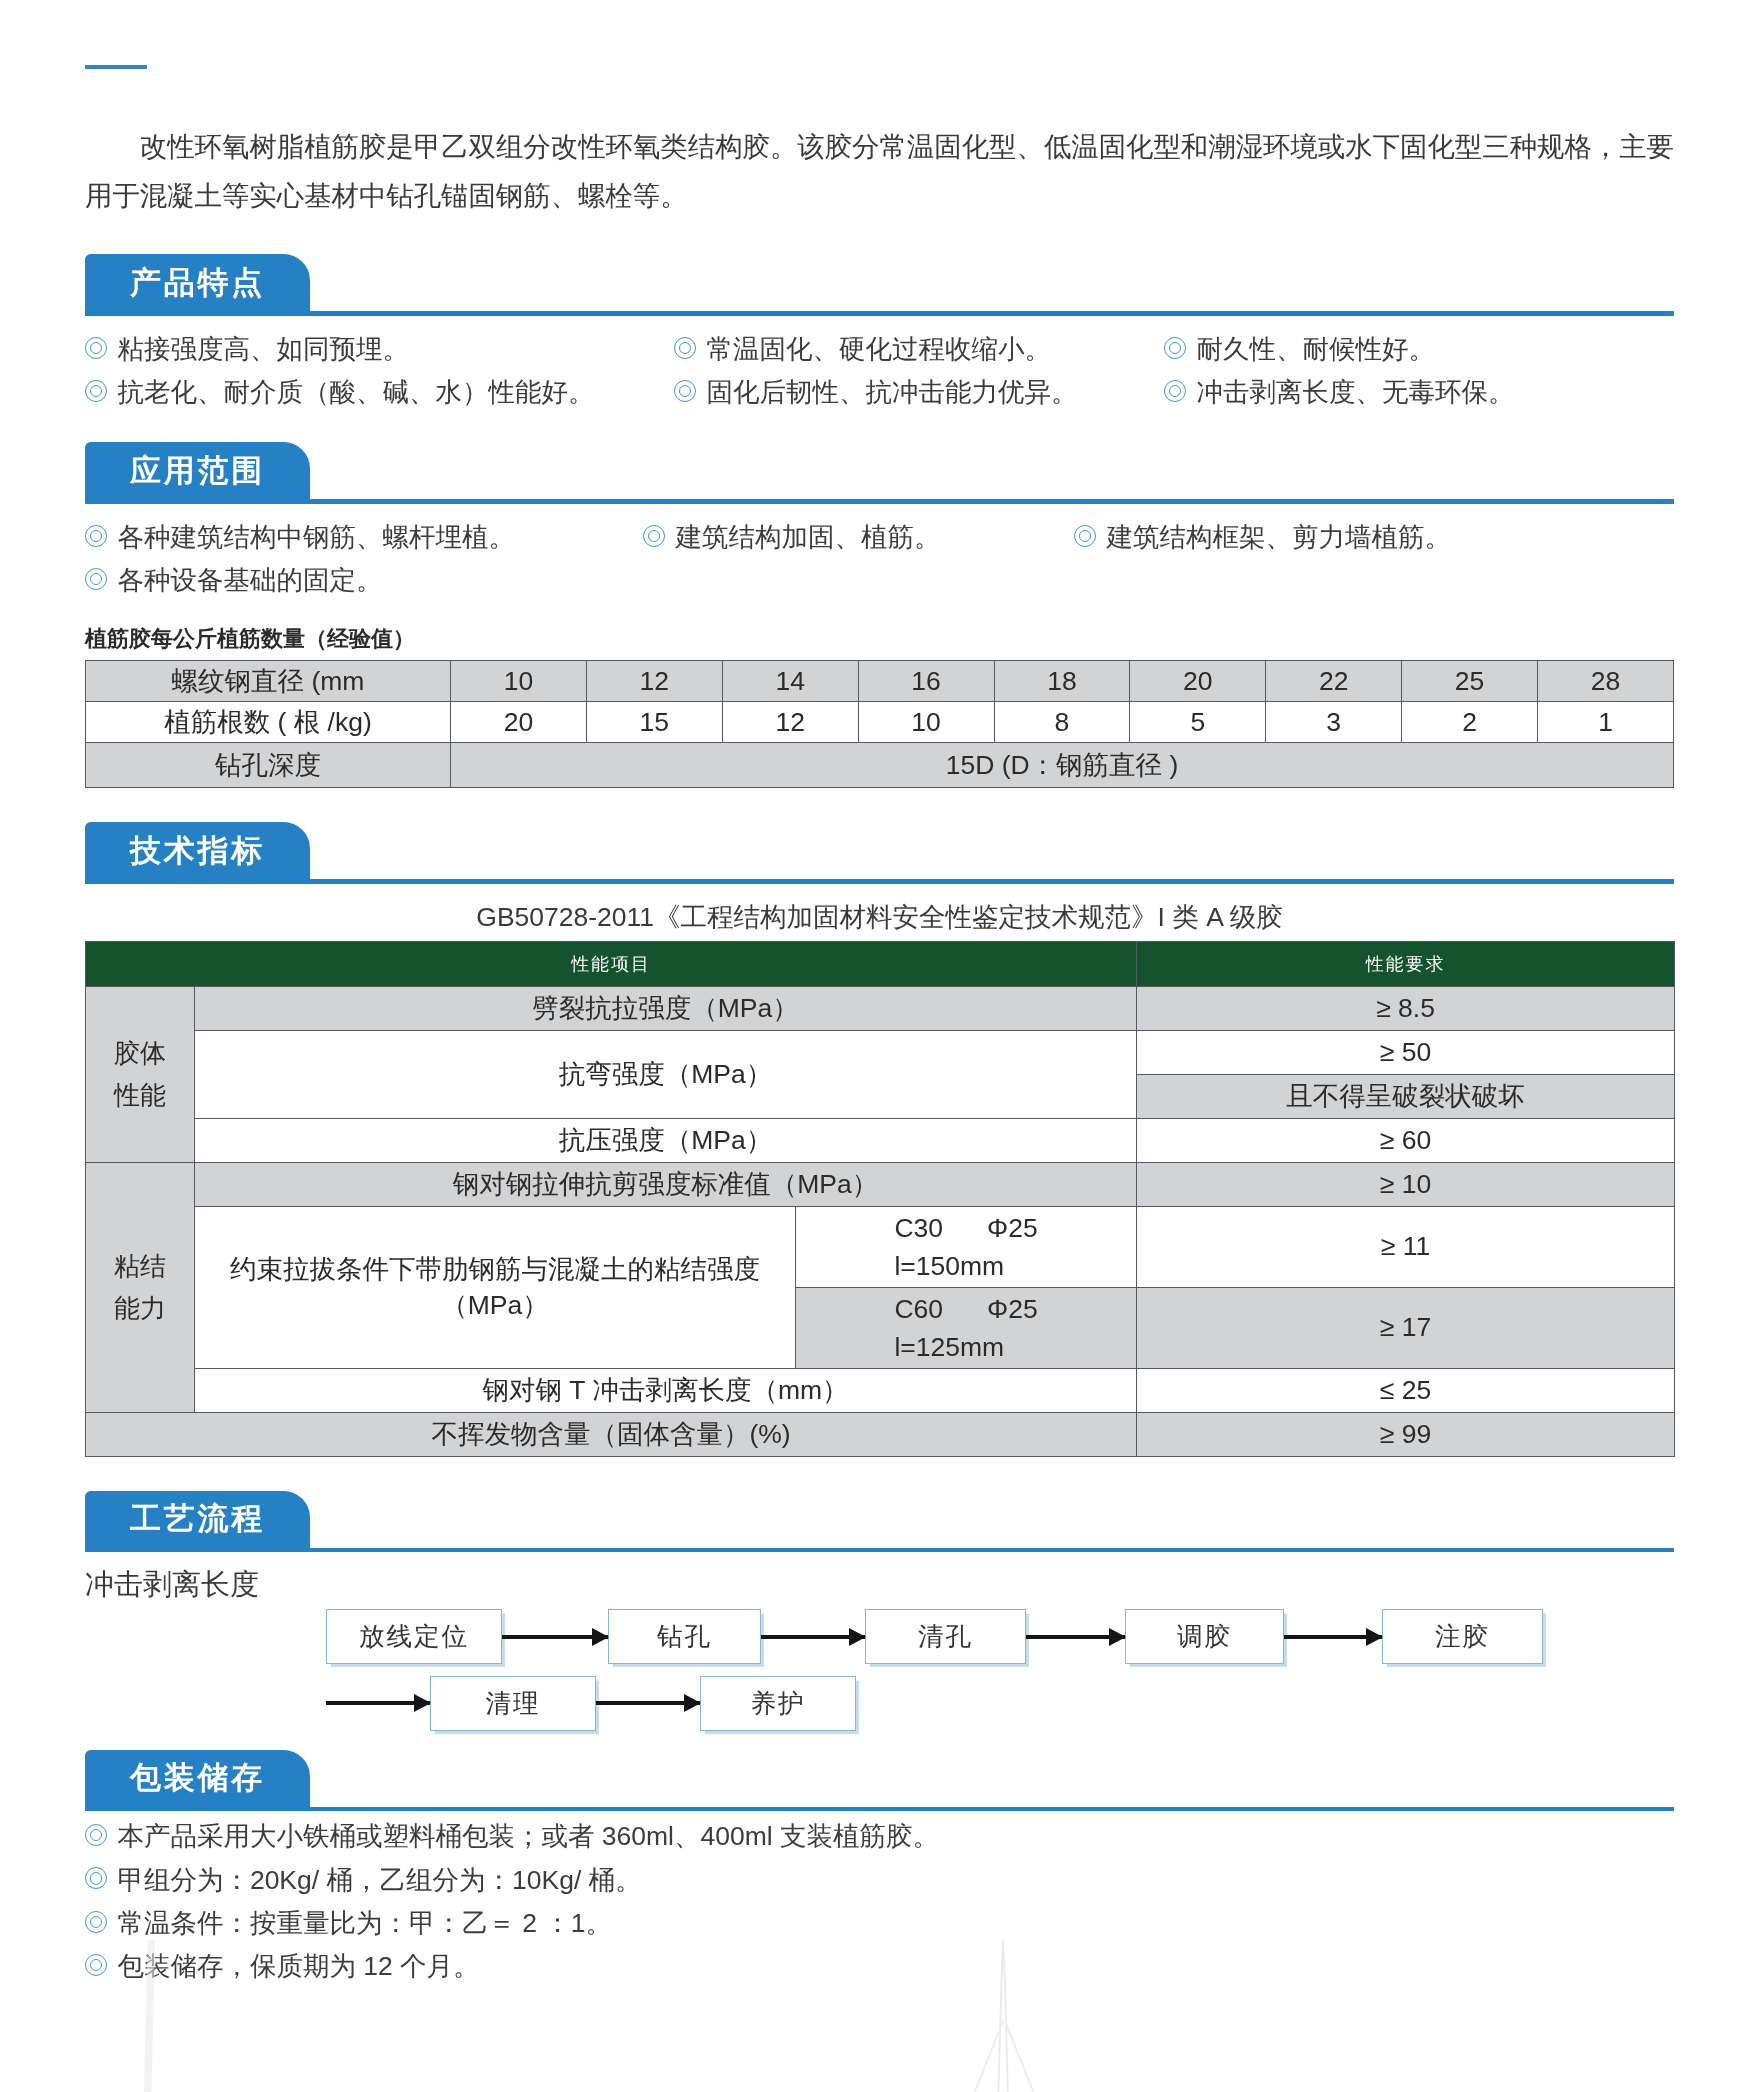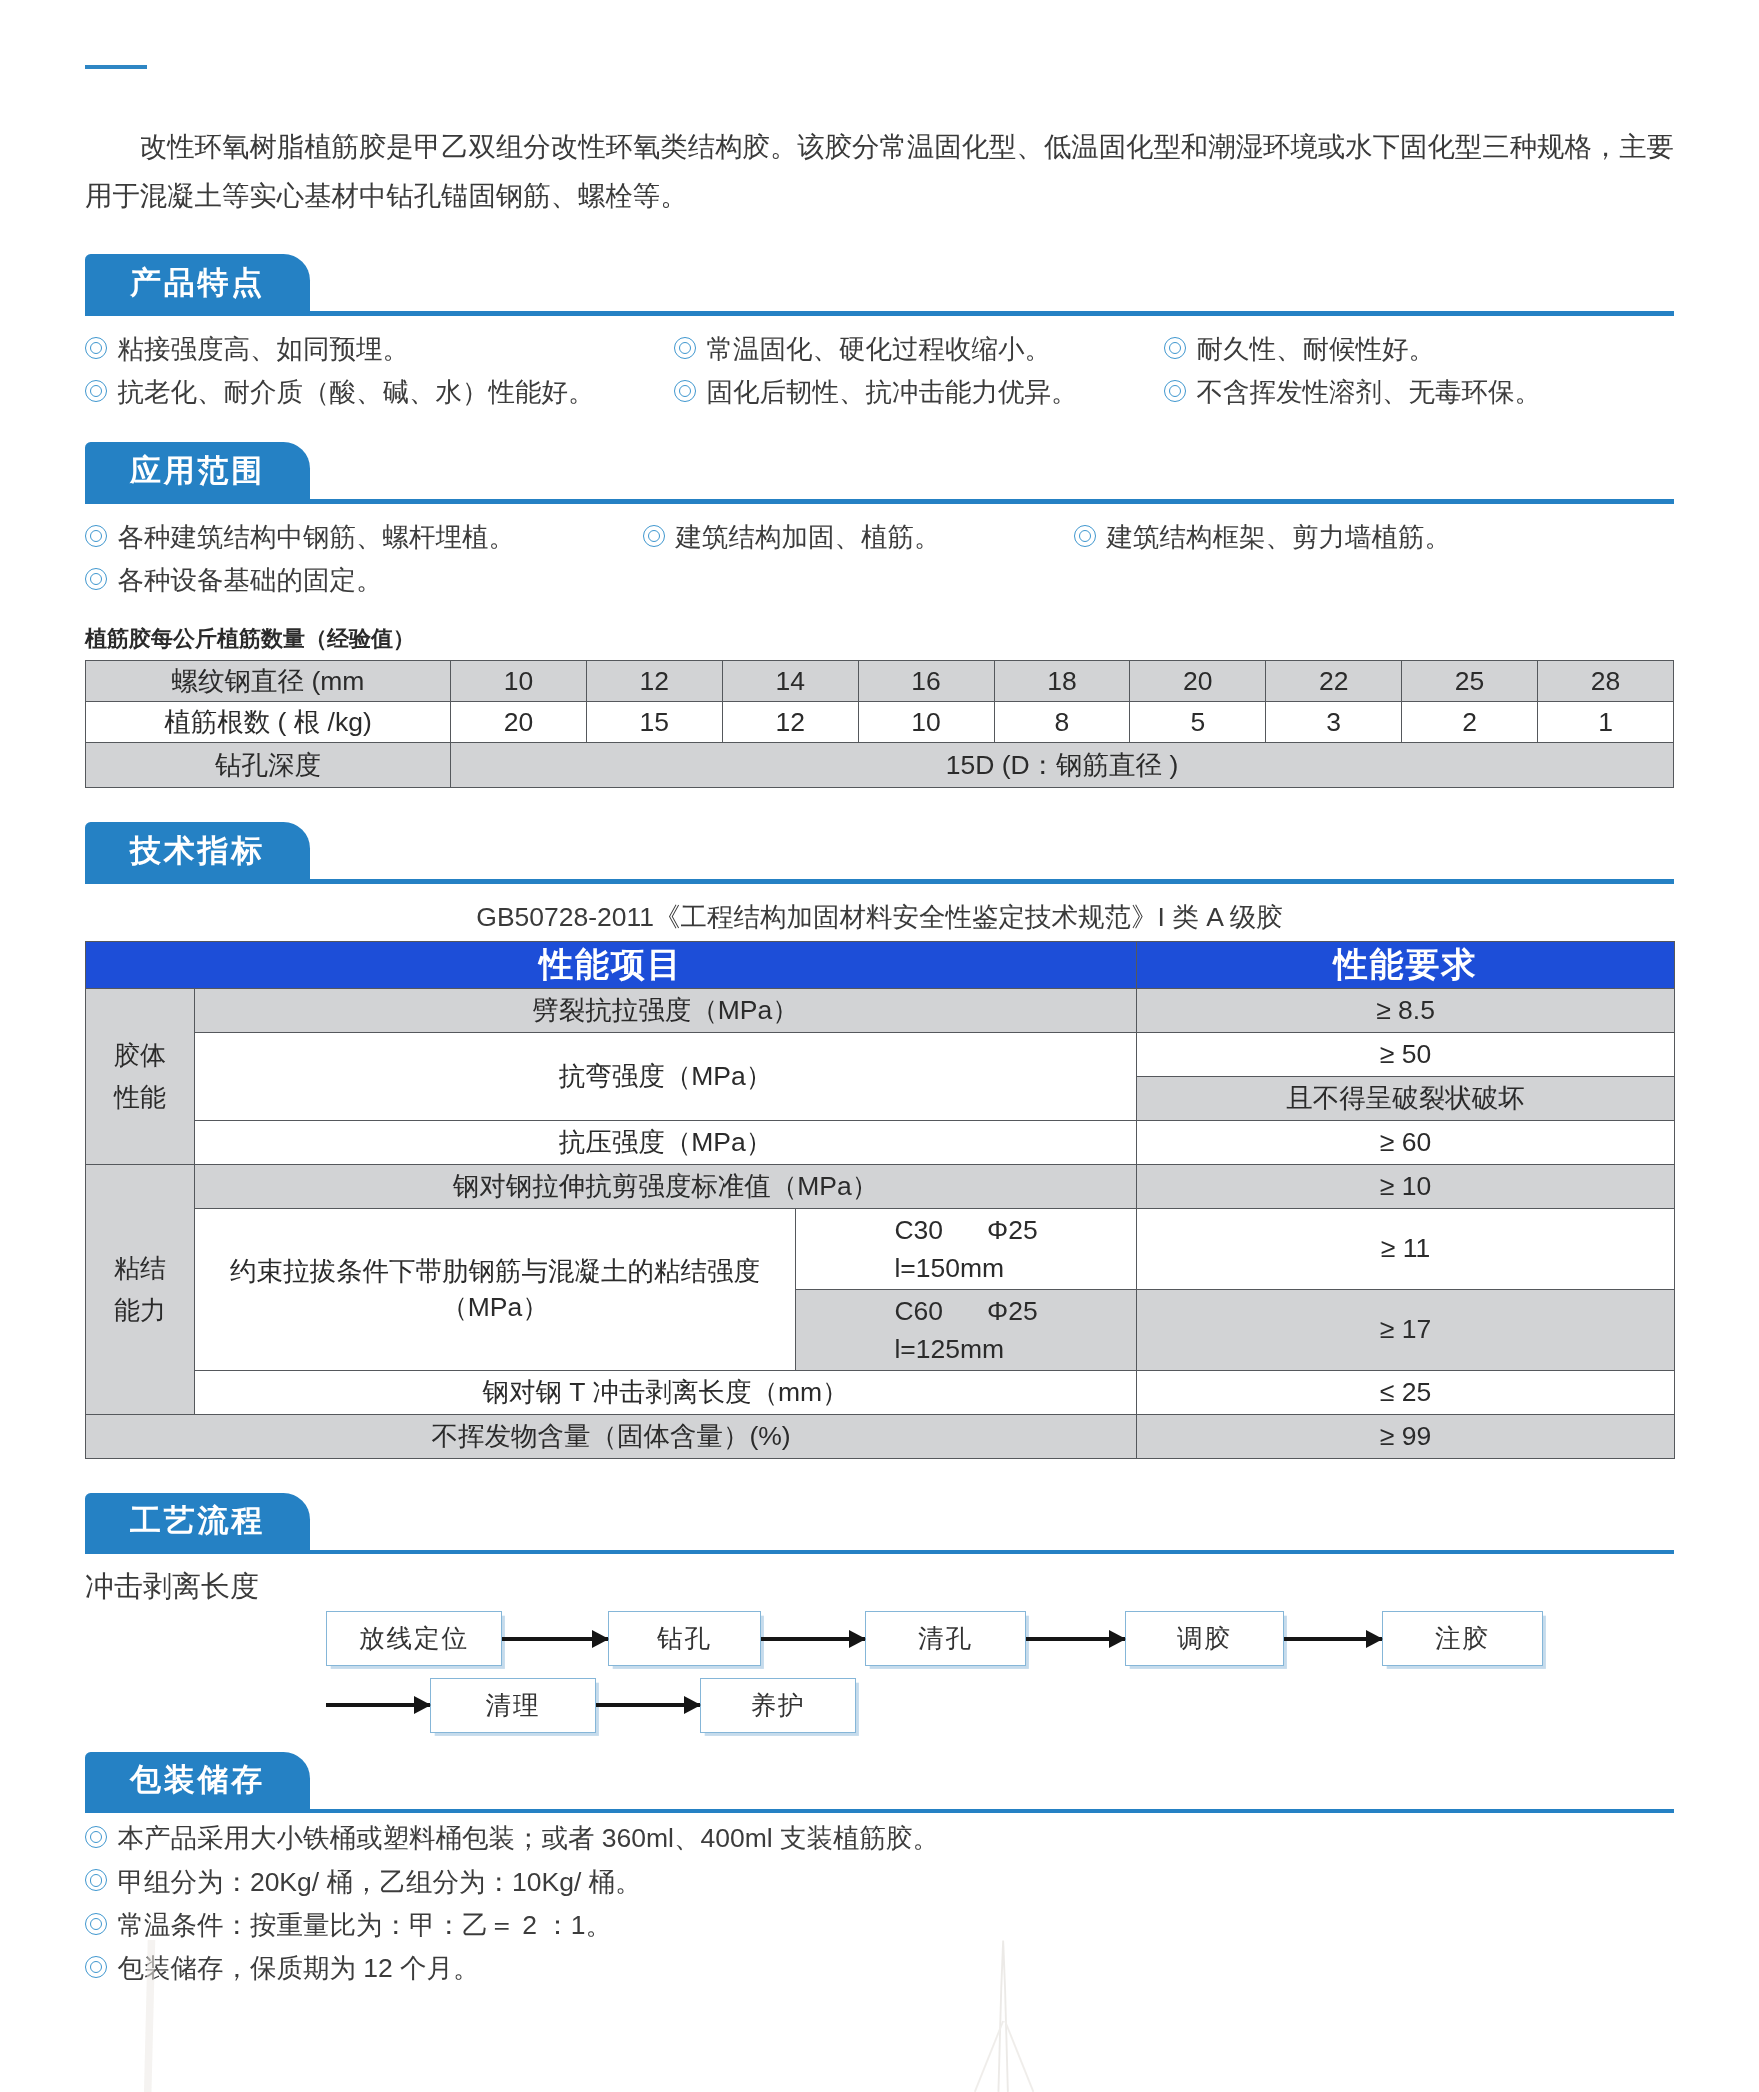--- a/index.html
+++ b/index.html
@@ -33,21 +33,21 @@
   table, table td, table th{ border:0.9px solid #55585c; }
   table{ border:1.9px solid #303336; }
   tr{ border-top:1.9px solid #303336; border-bottom:1.9px solid #303336; }
   td, th{ text-align:center; vertical-align:middle; font-size:26.5px; color:#2b2b2b; font-weight:normal; }
   .gray{ background:#d2d3d5; }
   .rebar td{ height:41px; }
   .rebar .depth-row td{ height:45px; }
 
   .std-note{ margin-top:15px; text-align:center; font-size:26.5px; color:#3a3a3a; }
 
-  .tech thead th{ background:#1d4ed8; color:#ffffff; font-weight:bold; font-size:34px; height:45px; letter-spacing:1.9px; }
+  .tech thead th{ background:#14532d; color:#ffffff; font-weight:normal; font-size:18px; height:45px; letter-spacing:1.9px; }
   .tech .h46{ height:44px; }
   .tech .h86{ height:81px; }
   .group-cell span{ display:inline-block; width:2.2em; font-size:26px; line-height:42px; }
   .cond{ display:inline-block; text-align:left; font-size:26.5px; line-height:38px; }
   .cond .cond-top{ display:flex; gap:44px; }
 
   .flow-subtitle{ margin-top:13.2px; font-size:29px; color:#3a3a3a; }
   .flow-row{ display:flex; align-items:center; height:55px; margin-left:241px; margin-top:3.8px; }
   .flow-row + .flow-row{ margin-top:11.4px; }
   .flow-box{ height:55px; border:1.9px solid #85b6d8; background:#fff; display:flex; align-items:center;
@@ -93,21 +93,21 @@
     <div class="bullet-item">
         <span class="bullet-icon"></span>
         <span>抗老化、耐介质（酸、碱、水）性能好。</span>
       </div>
     <div class="bullet-item">
         <span class="bullet-icon"></span>
         <span>固化后韧性、抗冲击能力优异。</span>
       </div>
     <div class="bullet-item">
         <span class="bullet-icon"></span>
-        <span>不含挥发性溶剂、无毒环保。</span>
+        <span>冲击剥离长度、无毒环保。</span>
       </div>
   </div>
 
   <div class="section-header">
     <div class="badge">
       <span>应用范围</span>
     </div>
     <div class="rule"></div>
   </div>
   <div class="grid applications">

